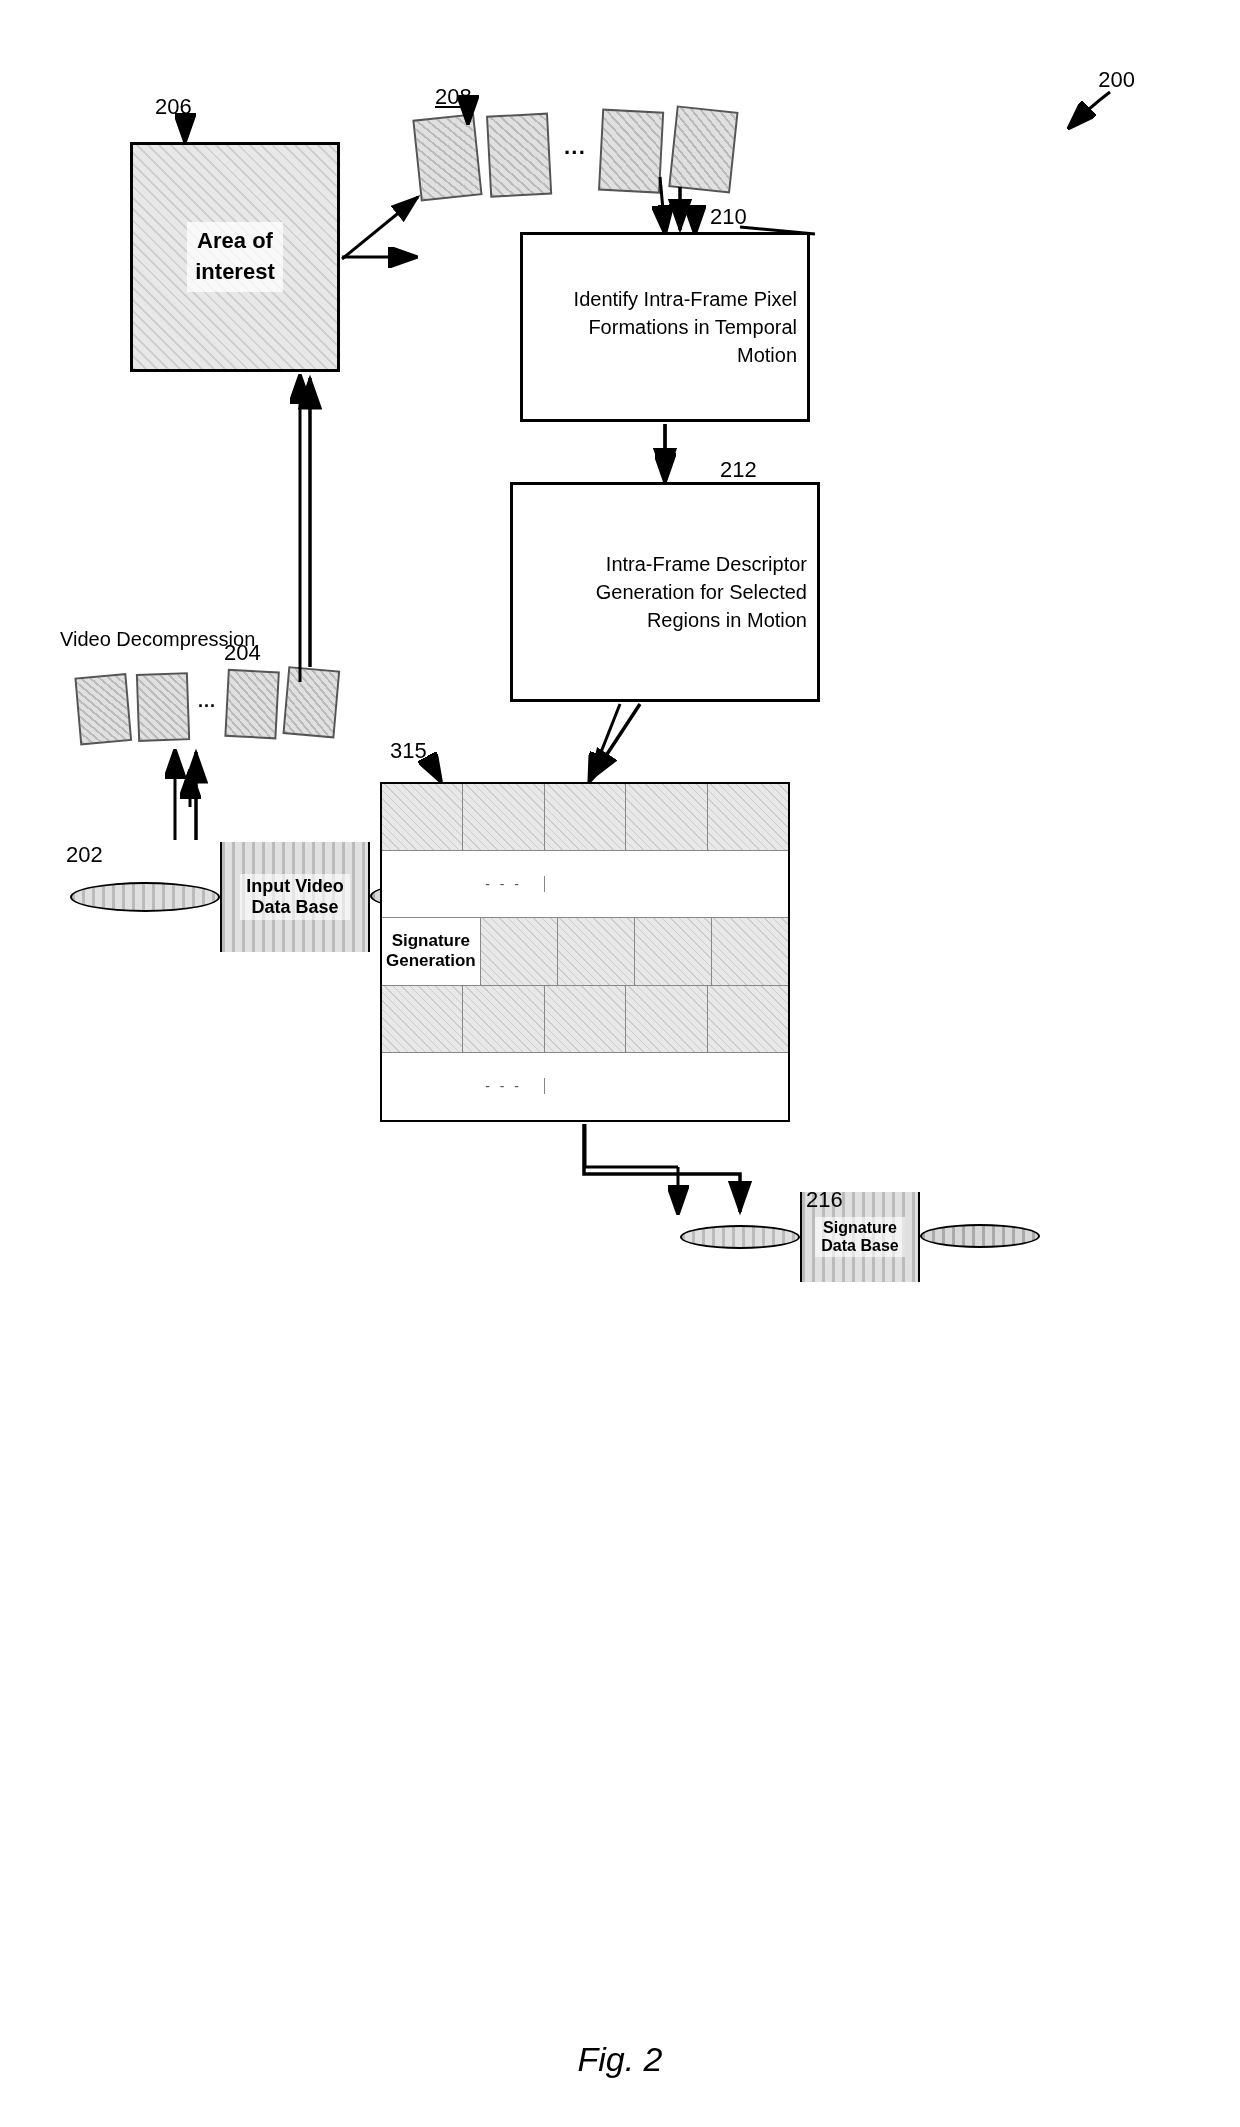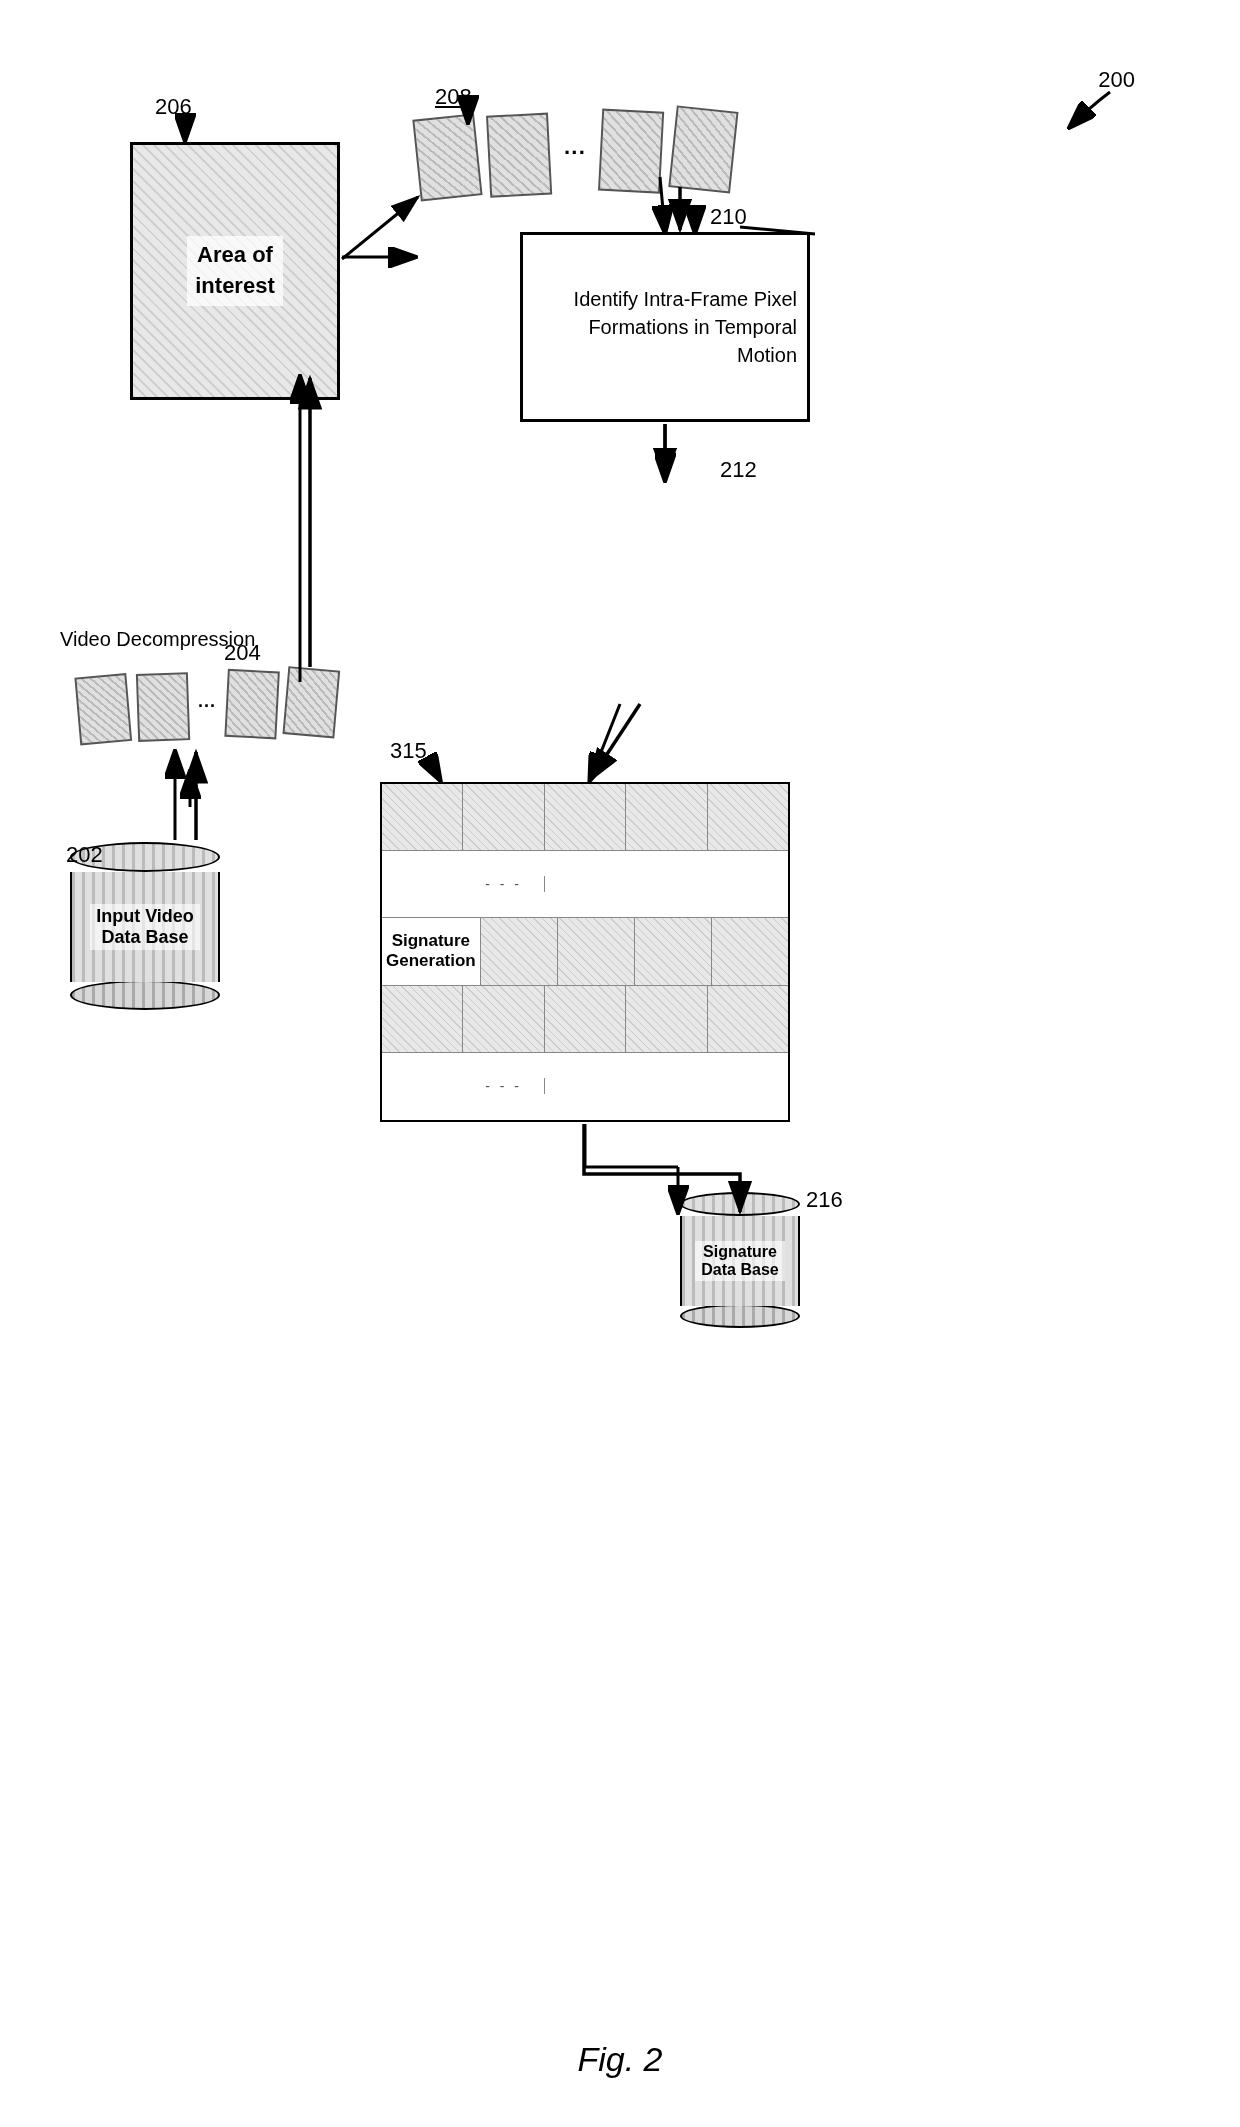--- a/index.html
+++ b/index.html
@@ -24,21 +24,21 @@
       position: absolute;
       font-size: 22px;
       font-weight: normal;
       color: #000;
     }
 
     
     .aoi-box {
       position: absolute;
       top: 130px; left: 130px;
-      width: 210px; height: 258px;
+      width: 210px; height: 230px;
       border: 3px solid #000;
       background: repeating-linear-gradient(
         45deg,
         #d0d0d0,
         #d0d0d0 2px,
         #e8e8e8 2px,
         #e8e8e8 8px
       );
       display: flex;
       align-items: center;
@@ -147,21 +147,20 @@
       font-size: 20px;
       font-weight: normal;
       line-height: 1.4;
       padding: 10px;
     }
 
     
     .cylinder {
       position: absolute;
       display: flex;
-      flex-direction: column;
       align-items: center;
       justify-content: space-between;
     }
     .cyl-top {
       width: 150px;
       height: 30px;
       border: 2.5px solid #000;
       border-radius: 50%;
       background: repeating-linear-gradient(
         90deg,
@@ -313,20 +312,23 @@
     <div class="frame-page"></div>
     <div class="frame-page"></div>
   </div>
 
   <div class="process-box" style="top:220px; left:520px; width:290px; height:190px;">
     <span>Identify Intra-Frame Pixel Formations in Temporal Motion</span>
   </div>
 
   <div class="ref-label" style="top:192px; left:710px;">210</div>
 
+  <div class="process-box" style="top:470px; left:510px; width:310px; height:220px;">
+    <span>Intra-Frame Descriptor Generation for Selected Regions in Motion</span>
+  </div>
 
   <div class="ref-label" style="top:445px; left:720px;text-align:center;">212</div>
 
   <div class="text-label" style="top:616px; left:60px;">
     <span>Video
 Decompression</span>
   </div>
 
   <div class="ref-label" style="top:628px; left:224px;">204</div>
 

